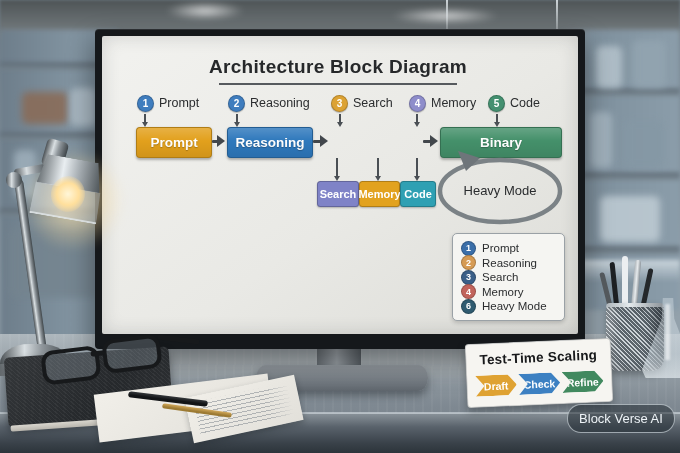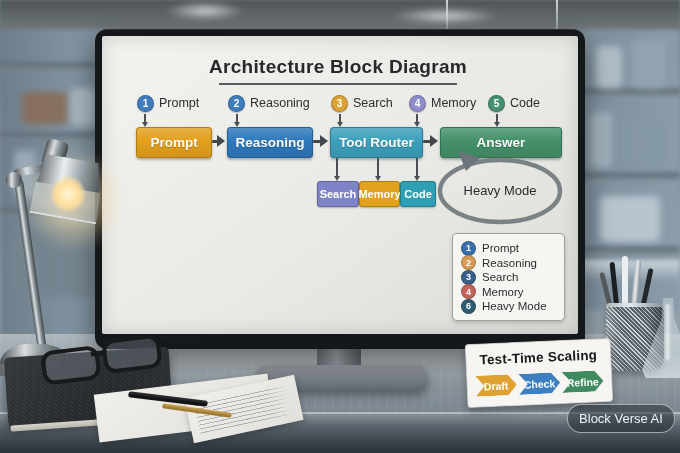--- a/index.html
+++ b/index.html
@@ -32,21 +32,21 @@
   .chrome{background:linear-gradient(90deg,#4c5256 0%,#d9dfe2 35%,#8f969b 60%,#3e4549 100%);}
   .lamp-glow{background:radial-gradient(circle,rgba(255,224,160,.8) 0%,rgba(255,224,160,0) 70%);filter:blur(4px);}
   .lamp-shade-metal{clip-path:polygon(10% 0,90% 0,100% 100%,0 100%);
     background:linear-gradient(90deg,#6a7175 0%,#e9eef1 38%,#a8afb4 62%,#4e5559 100%);}
   .lamp-shade-glass{clip-path:polygon(2% 0,98% 0,100% 100%,0 100%);
     background:linear-gradient(90deg,rgba(205,212,216,.55),rgba(240,244,246,.35) 45%,rgba(160,168,173,.5));
     border-bottom:2px solid rgba(225,230,233,.8);}
   .bulb{background:radial-gradient(circle,#fff6d8 0%,#ffdf9c 45%,rgba(255,210,130,.1) 75%,rgba(255,210,130,0) 100%);}
 
   
-  .monitor{left:95px;top:29px;width:490px;height:320px;background:#15181b;border-radius:12px;
+  .monitor{left:95px;top:29px;width:490px;height:320px;background:#15181b;border-radius:4px;
     box-shadow:0 14px 28px rgba(0,0,0,.4), inset 0 1px 0 rgba(255,255,255,.1);}
   .screen{left:7px;top:7px;width:476px;height:298px;border-radius:2px;
     background:linear-gradient(145deg,#f2f2ef 0%,#e9e9e5 55%,#dcdcd7 100%);
     box-shadow:inset 0 0 18px rgba(40,45,50,.18);}
   .stand-neck{left:317px;top:347px;width:44px;height:27px;
     background:linear-gradient(90deg,#6e757b,#a2a9af 45%,#7b8288 75%,#5d646a);}
   .stand-base{left:256px;top:365px;width:172px;height:26px;border-radius:10px/13px;
     background:linear-gradient(180deg,#9aa1a7,#777e85 60%,#5f666d);
     box-shadow:0 5px 9px rgba(20,25,30,.4);}
 
@@ -199,26 +199,25 @@
       <div class="abs block" style="left: 34px; width: 74px; background: rgb(226, 160, 28);">Prompt</div>
       <div class="abs harrow" style="left:110px;width:13px;">
           <span class="bar" style="width:7px;"></span>
           <span class="head"></span>
         </div>
       <div class="abs block" style="left: 125px; width: 84px; background: rgb(46, 120, 188);">Reasoning</div>
       <div class="abs harrow" style="left:211px;width:15px;">
           <span class="bar" style="width:9px;"></span>
           <span class="head"></span>
         </div>
-      <div class="abs block" style="left: 228px; width: 91px; background: rgb(60, 159, 187);">Tool Router</div>
       <div class="abs harrow" style="left:321px;width:15px;">
           <span class="bar" style="width:9px;"></span>
           <span class="head"></span>
         </div>
-      <div class="abs block" style="left: 338px; width: 120px; background: rgb(68, 144, 106);">Answer</div>
+      <div class="abs block" style="left: 338px; width: 120px; background: rgb(68, 144, 106);">Binary</div>
 
       <div class="abs vconn" style="left:234px;top:122px;height:18px;"></div>
       <div class="abs vconn" style="left:275px;top:122px;height:18px;"></div>
       <div class="abs vconn" style="left:314px;top:122px;height:18px;"></div>
 
       <div class="abs sub-block" style="left: 215px; width: 40px; background: rgb(127, 131, 199);">Search</div>
       <div class="abs sub-block" style="left: 257px; width: 39px; background: rgb(226, 162, 30);">Memory</div>
       <div class="abs sub-block" style="left: 298px; width: 34px; background: rgb(47, 160, 179);">Code</div>
 
       <svg class="abs" style="left:330px;top:115px;" width="136" height="78">

